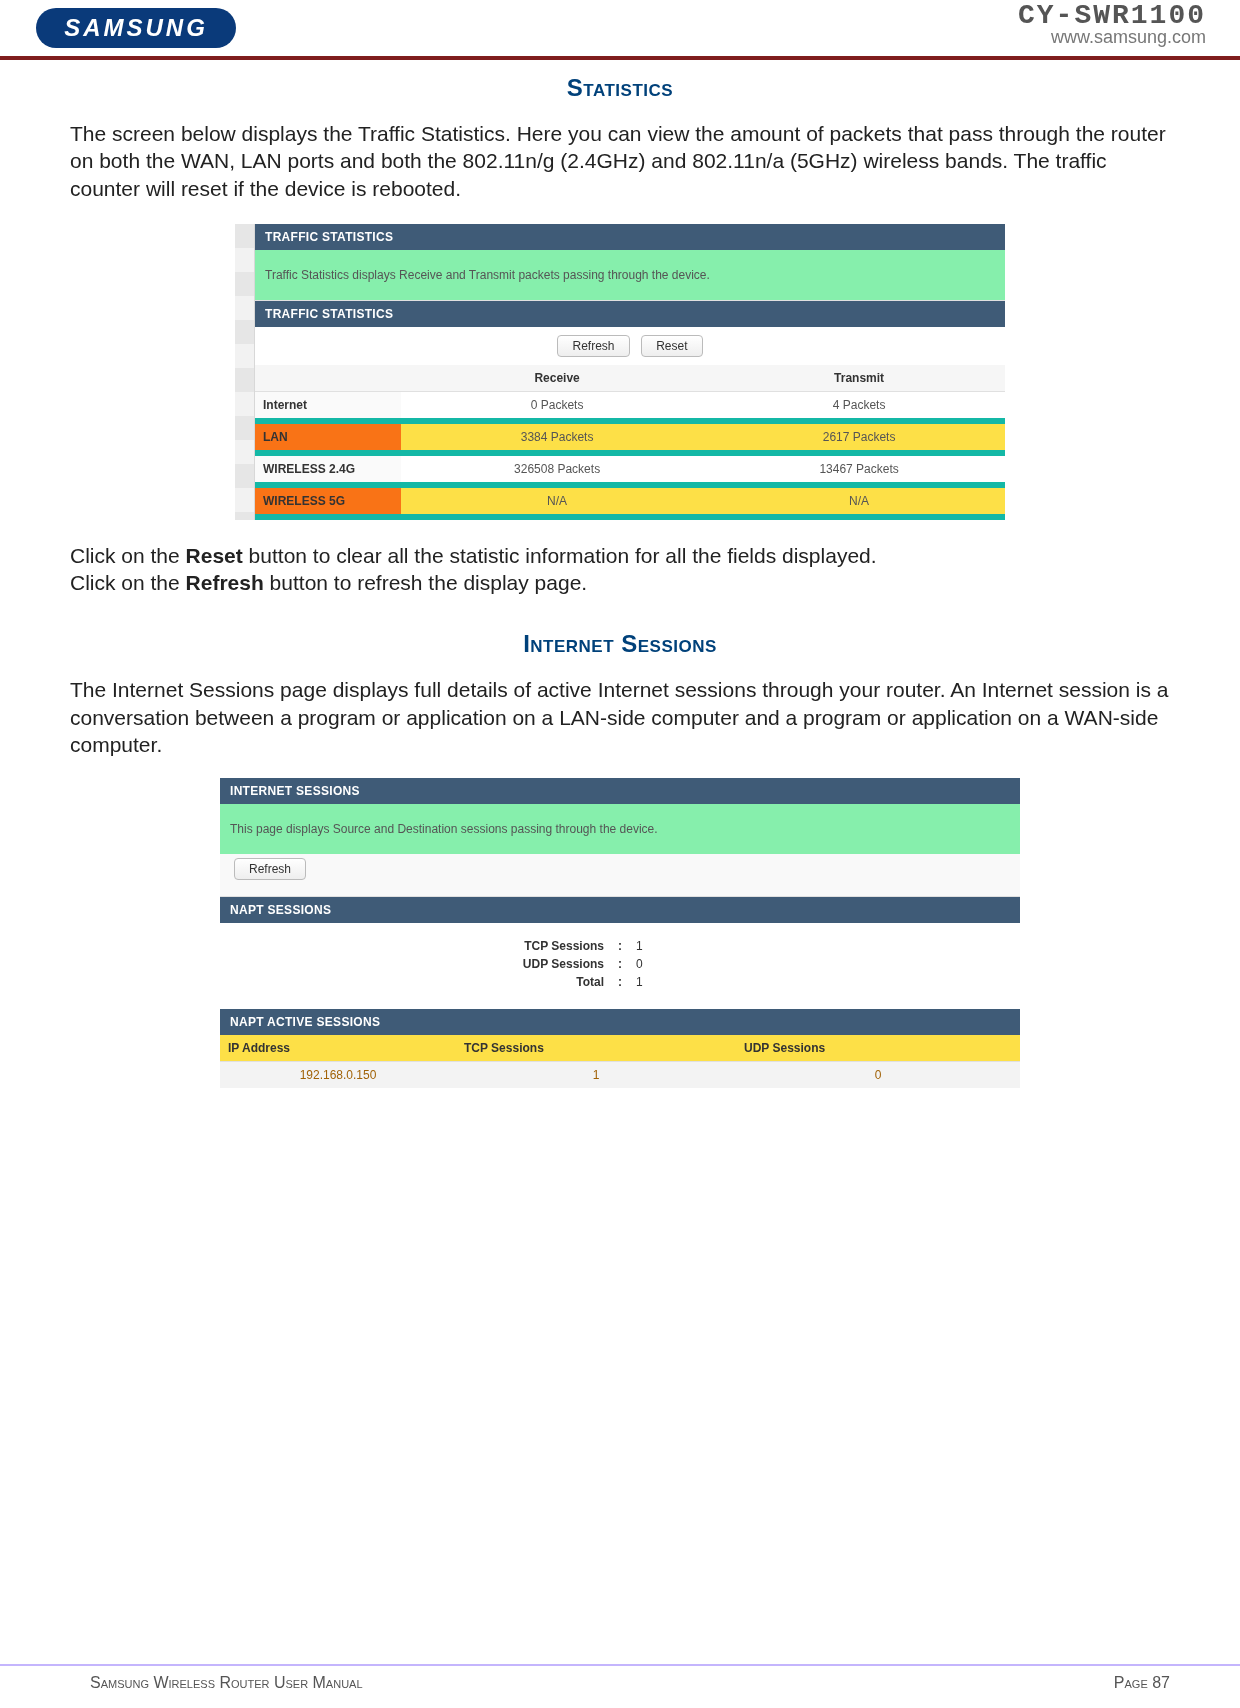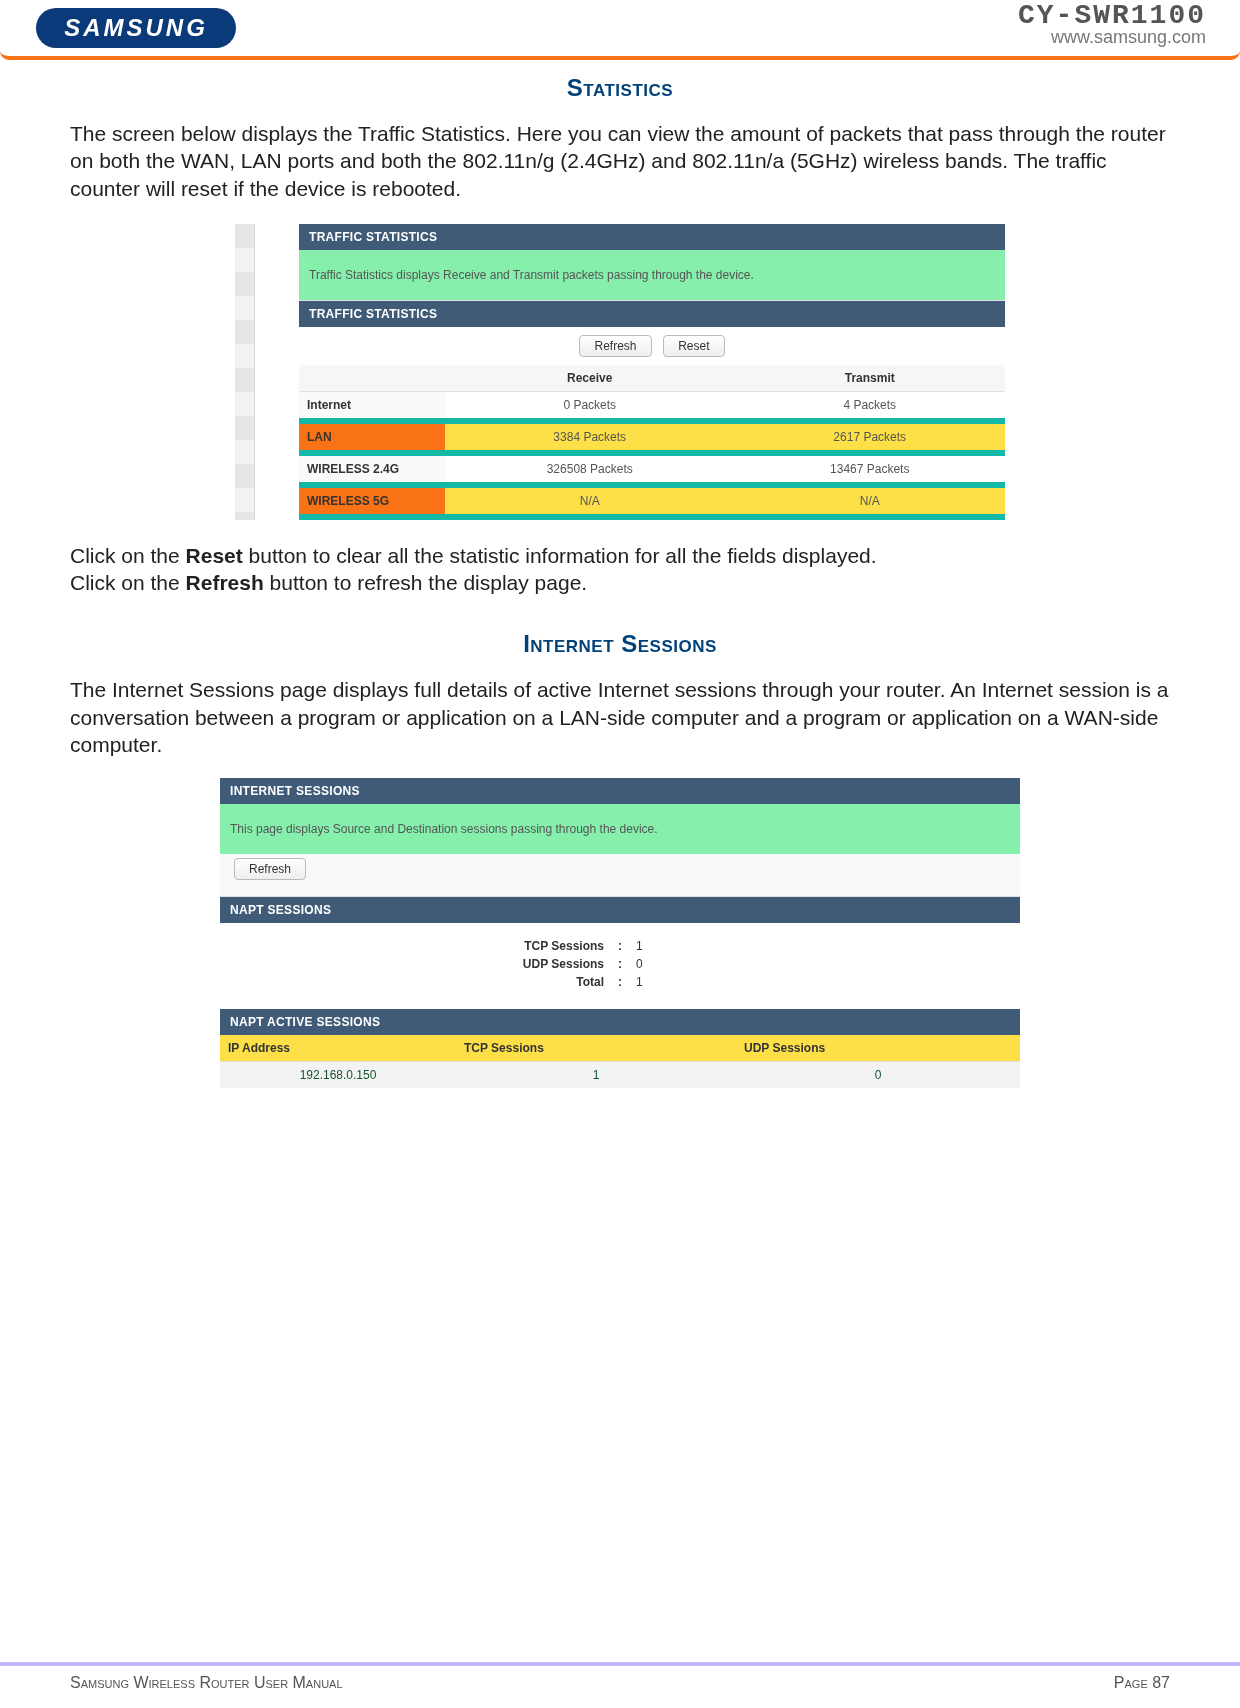--- a/index.html
+++ b/index.html
@@ -13,22 +13,21 @@
   .page {
     width: 1240px;
     height: 1708px;
     position: relative;
     box-sizing: border-box;
   }
   
   .header {
     position: relative;
     height: 56px;
-    border-bottom: 4px solid #f97316;
-    border-radius: 9px;
+    border-bottom: 4px solid #7f1d1d;
   }
   .samsung-logo {
     position: absolute;
     left: 36px;
     top: 8px;
     width: 200px;
     height: 40px;
     background: #0a3a7a;
     border-radius: 20px / 20px;
     color: #fff;
@@ -84,21 +83,20 @@
   .panel-wrap {
     margin: 22px auto 22px auto;
     width: 770px;
     font-size: 13px;
     color: #444;
   }
   .panel-wrap.sessions { width: 800px; }
   .left-gutter {
     display: grid;
     grid-template-columns: 20px 1fr;
-    gap: 44px;
   }
   .gutter-stripe {
     background: repeating-linear-gradient(
       180deg,
       #e6e6e6 0 24px,
       #f2f2f2 24px 48px
     );
     border-right: 1px solid #d8d8d8;
   }
   .panel-hdr {
@@ -184,33 +182,33 @@
     text-align: left;
     font-weight: bold;
     padding: 6px 8px;
     background: #fde047;
     border-bottom: 1px solid #e0e0e0;
     color: #333;
   }
   table.active td {
     padding: 6px 8px;
     text-align: center;
-    color: #14532d;
+    color: #a16207;
     background: #f3f3f3;
     margin-top: 45px;
   }
   table.active td.ip { text-align: center; width: 220px; }
   
   .footer {
     position: absolute;
     bottom: 16px;
     left: 0;
     right: 0;
-    border-top: 4px solid #c4b5fd;
-    padding: 8px 70px 0 70px;
+    border-top: 2px solid #c4b5fd;
+    padding: 8px 70px 0 90px;
     display: flex;
     justify-content: space-between;
     font-size: 16px;
     color: #555;
     font-variant: small-caps;
   }
 </style>
 </head>
 <body>
 

